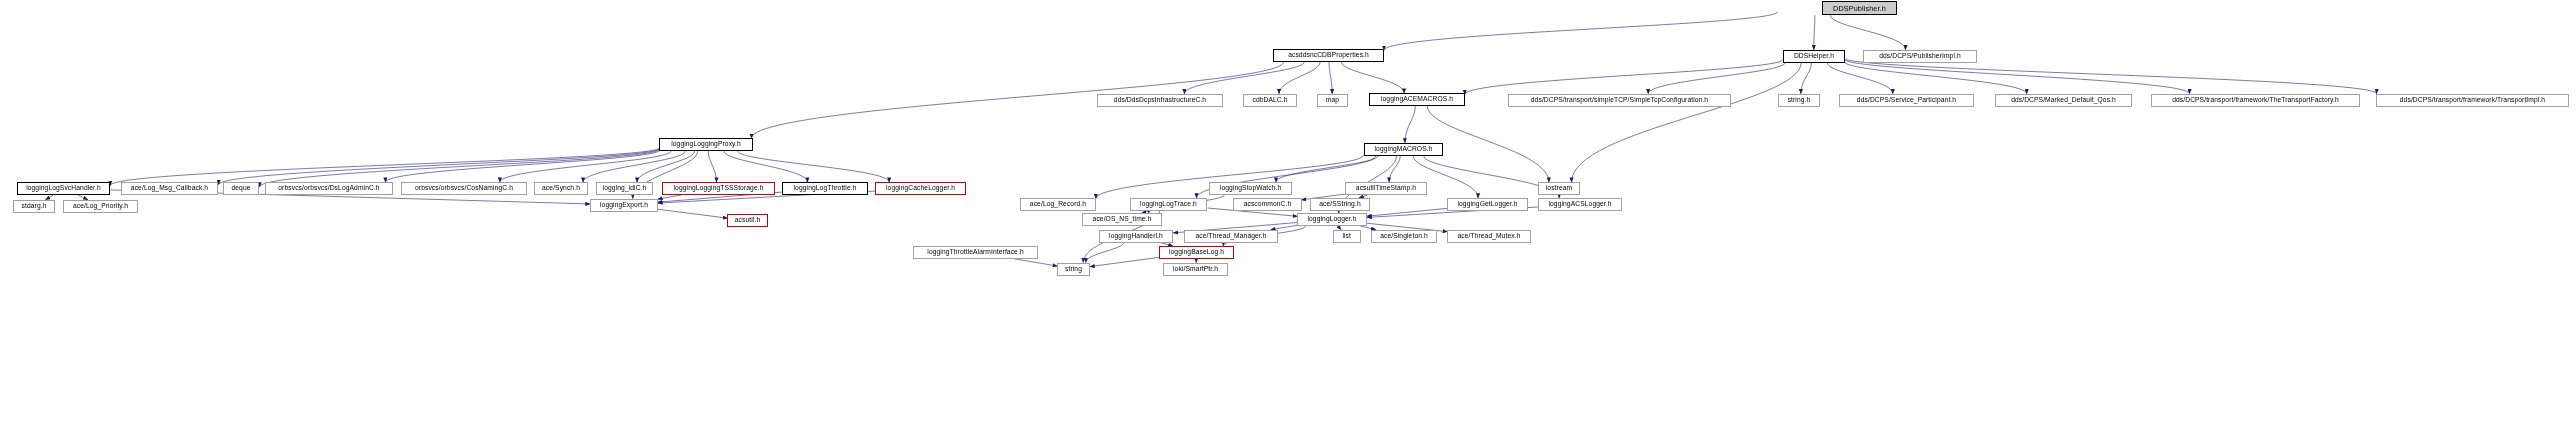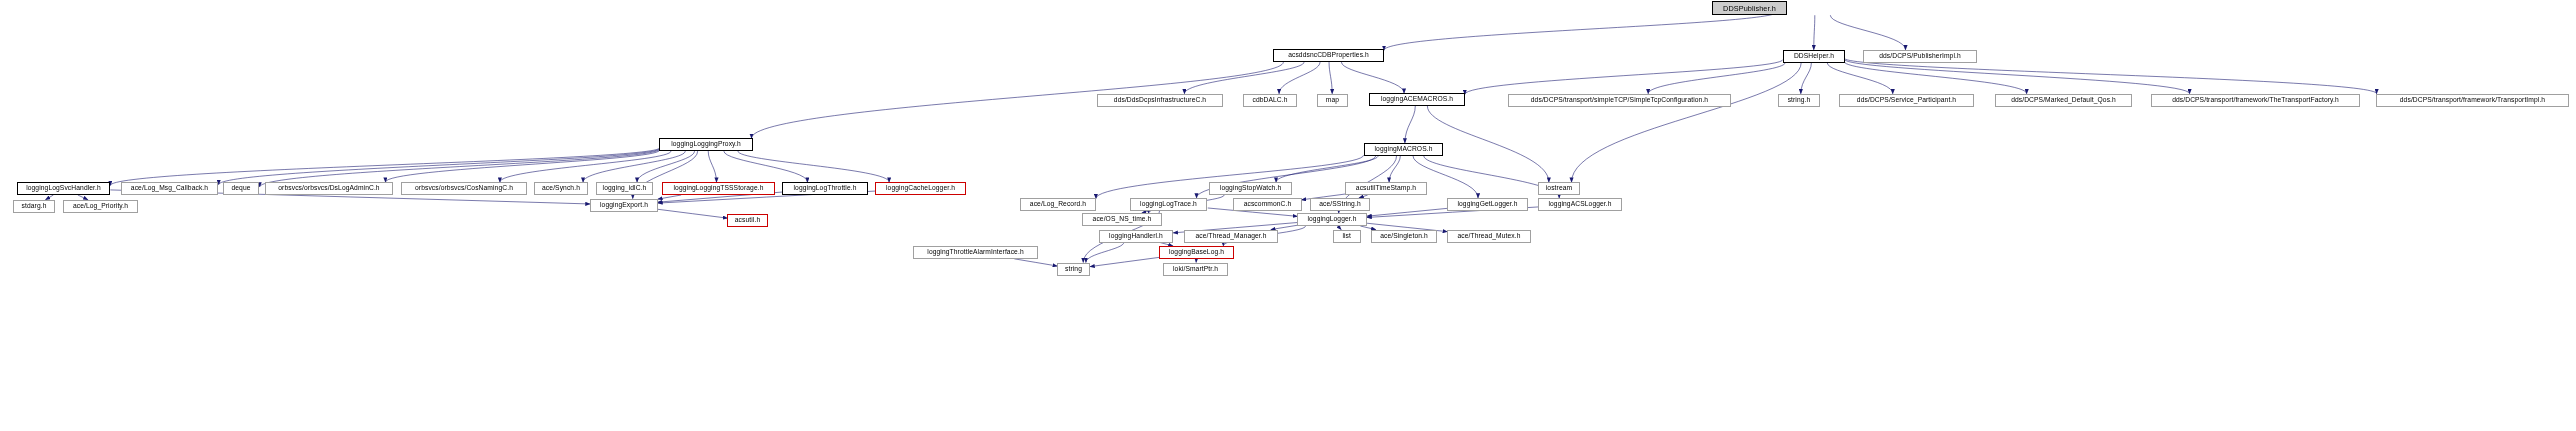--- a/index.html
+++ b/index.html
@@ -118,21 +118,21 @@
       <path d="M2321.625,386 Q2334.75,389 2347.875,392" stroke="#191970" stroke-width="1" fill="none" marker-end="url(#arrow)"></path>
       <path d="M2333,381.2164179104478 Q2401.5,388.3731343283582 2470,395.52985074626866" stroke="#191970" stroke-width="1" fill="none" marker-end="url(#arrow)"></path>
       <path d="M2228.026785714286,386 C2228.026785714286,397.9 2087.473214285714,404.7 2087.473214285714,420" stroke="#191970" stroke-width="1" fill="none" marker-end="url(#arrow)"></path>
       <path d="M1979.1607142857142,414 Q1990.25,417 2001.3392857142858,420" stroke="#191970" stroke-width="1" fill="none" marker-end="url(#arrow)"></path>
       <path d="M1917.580357142857,414 C1917.580357142857,425.9 1852.919642857143,432.7 1852.919642857143,448" stroke="#191970" stroke-width="1" fill="none" marker-end="url(#arrow)"></path>
       <path d="M1978,439.53333333333336 Q1919,447.4 1860,455.26666666666665" stroke="#191970" stroke-width="1" fill="none" marker-end="url(#arrow)"></path>
       <path d="M2041.4107142857142,442 Q2041.25,445 2041.0892857142858,448" stroke="#191970" stroke-width="1" fill="none" marker-end="url(#arrow)"></path>
       <path d="M1730.607142857143,442 Q1767.3035714285716,448.15269461077844 1804,454.3053892215569" stroke="#191970" stroke-width="1" fill="none" marker-end="url(#arrow)"></path>
     </svg>
   <div id="nodes-layer">
-      <div class="node root" style="left: 1712px; top: 1.2px; width: 75px;">
+      <div class="node root" style="left: 1822px; top: 1.2px; width: 75px;">
         <span>DDSPublisher.h</span>
       </div>
       <div class="node black" style="left: 1783px; top: 50px; width: 62px;">
         <span>DDSHelper.h</span>
       </div>
       <div class="node" style="left: 1863px; top: 50px; width: 114px;">
         <span>dds/DCPS/PublisherImpl.h</span>
       </div>
       <div class="node black" style="left: 1273px; top: 49px; width: 111px;">
         <span>acsddsncCDBProperties.h</span>

